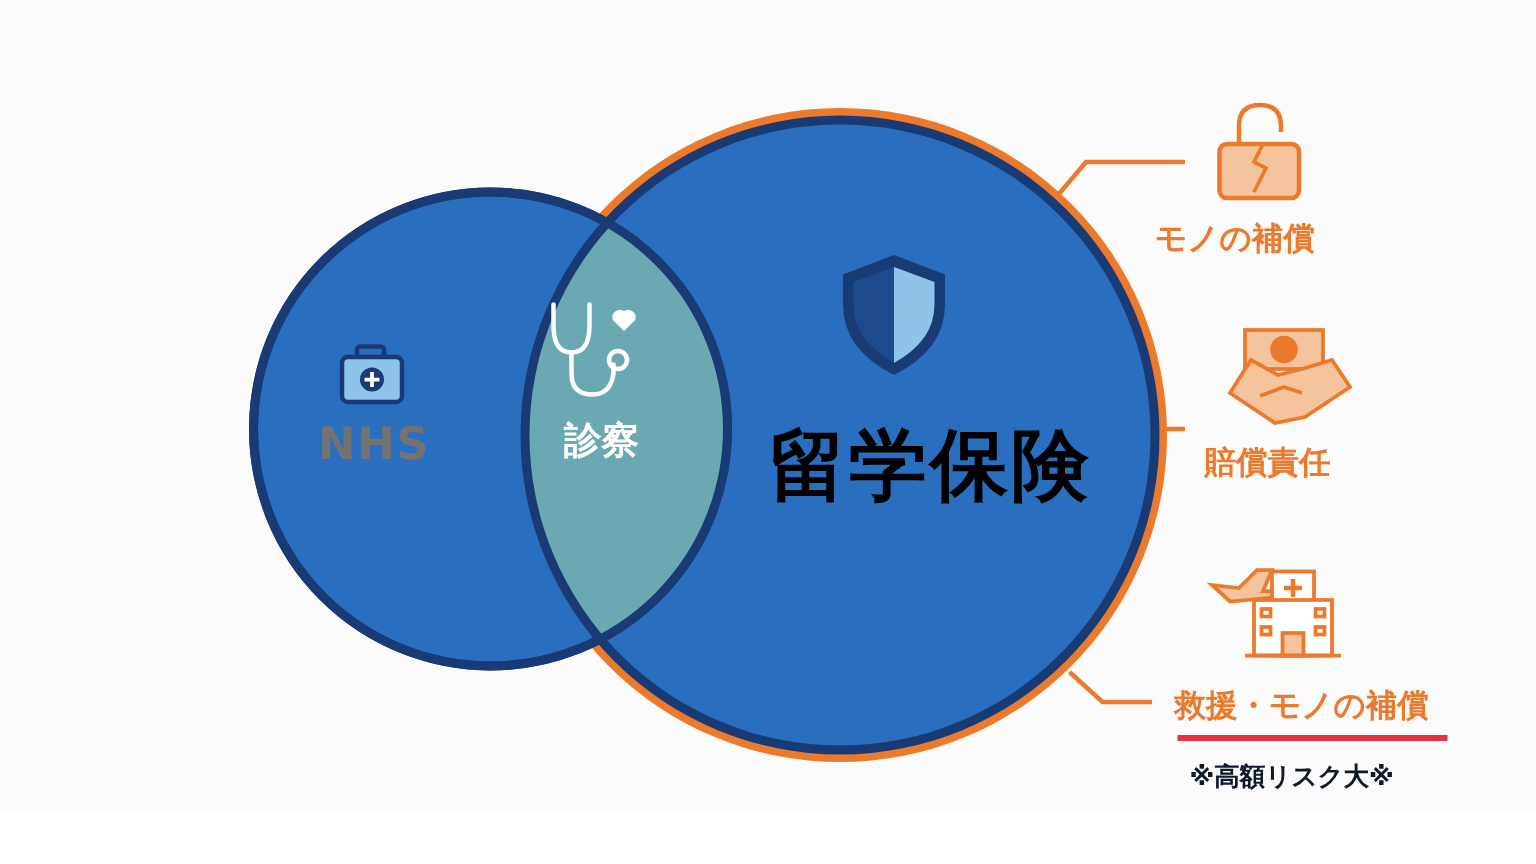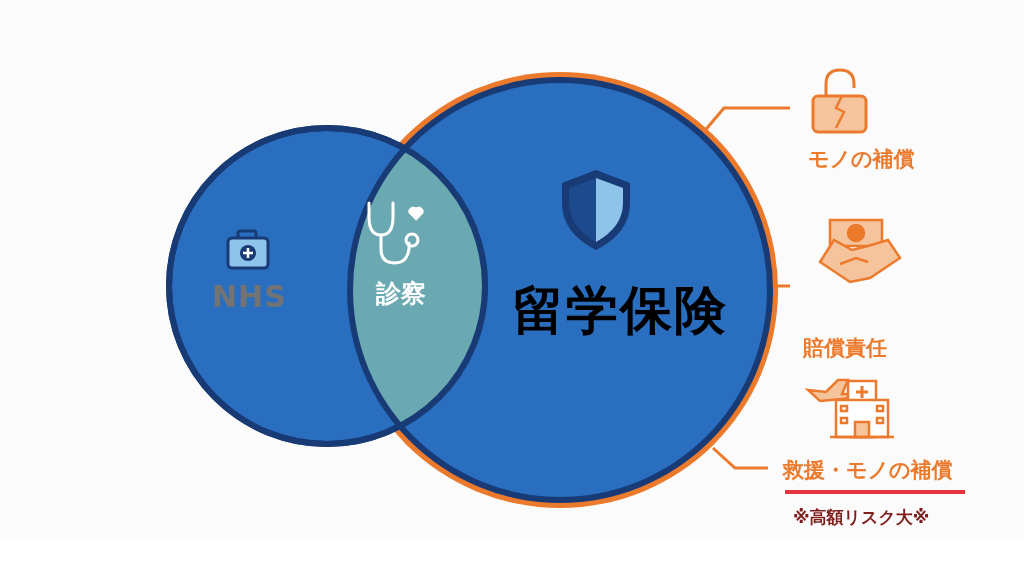--- a/index.html
+++ b/index.html
@@ -5,25 +5,25 @@
   html, body { margin:0; padding:0; }
   body { width:1024px; height:576px; background:#fbfbfb; position:relative; overflow:hidden;
          font-family:"DejaVu Sans", "Liberation Sans", sans-serif; }
   .stage { position:absolute; left:0; top:0; width:1024px; height:576px; }
   .bottom-band { position:absolute; left:0; top:540px; width:1024px; height:36px; background:#ffffff; }
   .lbl { position:absolute; font-weight:bold; white-space:nowrap; }
   .lbl-nhs { left:212px; top:279px; font-size:30px; color:#737373; letter-spacing:1px; }
   .lbl-overlap { left:346px; top:276px; font-size:25px; color:#ffffff; line-height:35px; text-align:center; width:110px; }
   .lbl-main { left:512px; top:276px; font-size:52px; color:#000000; letter-spacing:2px; }
   .lbl-side { font-size:21px; color:#ec7a2c; }
-  .side-1 { left:808px; top:145px; }
-  .side-2 { left:803px; top:294px;margin-top:40px; }
+  .side-1 { left:770px; top:145px; }
+  .side-2 { left:803px; top:294px; }
   .side-3 { left:783px; top:456px; }
   .underline { position:absolute; left:785px; top:490px; width:180px; height:4px; background:#e6323c; }
-  .lbl-warn { left:793px; top:506px; font-size:17px; color:#7f1d1d;text-align:right; }
+  .lbl-warn { left:793px; top:506px; font-size:17px; color:#0f172a;text-align:right; }
 </style>
 </head>
 <body>
 
 <div class="stage">
   <div class="bottom-band"></div>
 
   <svg width="1024" height="576" viewBox="0 0 1024 576" style="position:absolute;left:0;top:0;">
     <defs>
       <clipPath id="clipSmall">

